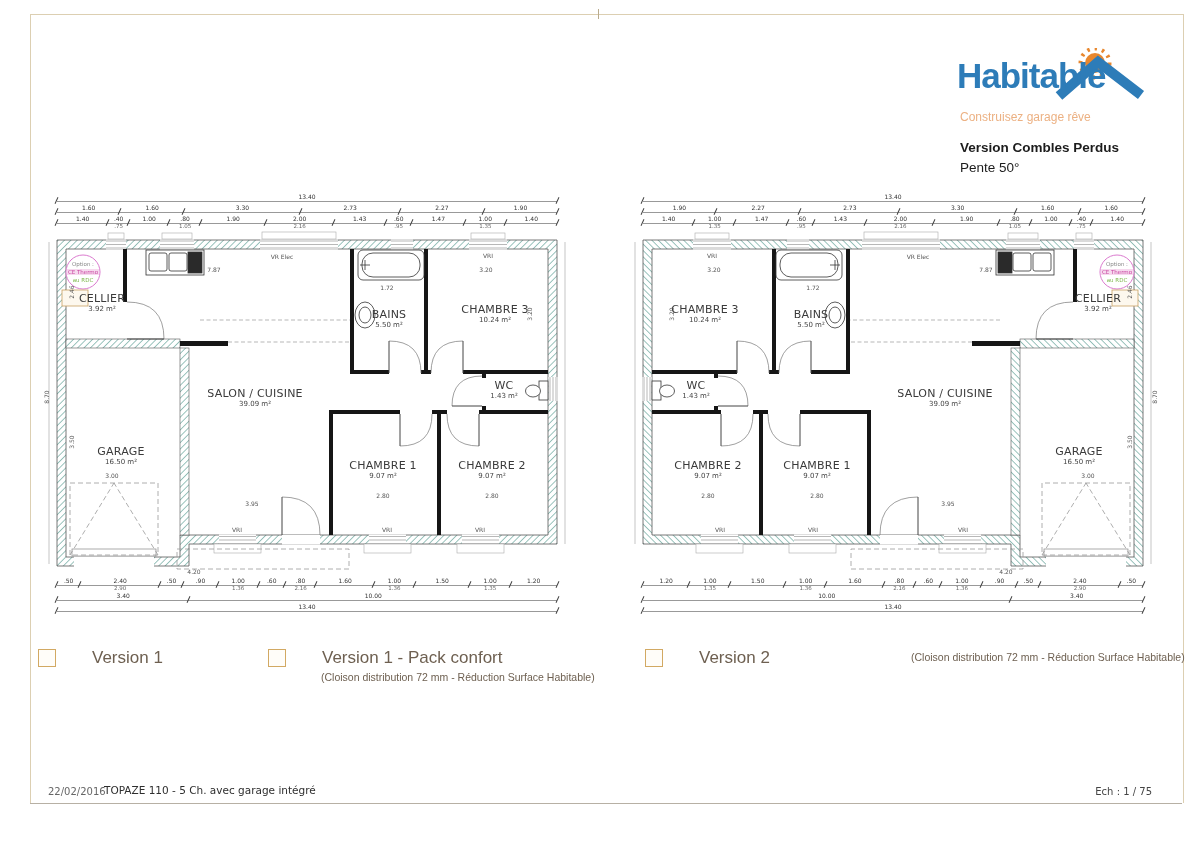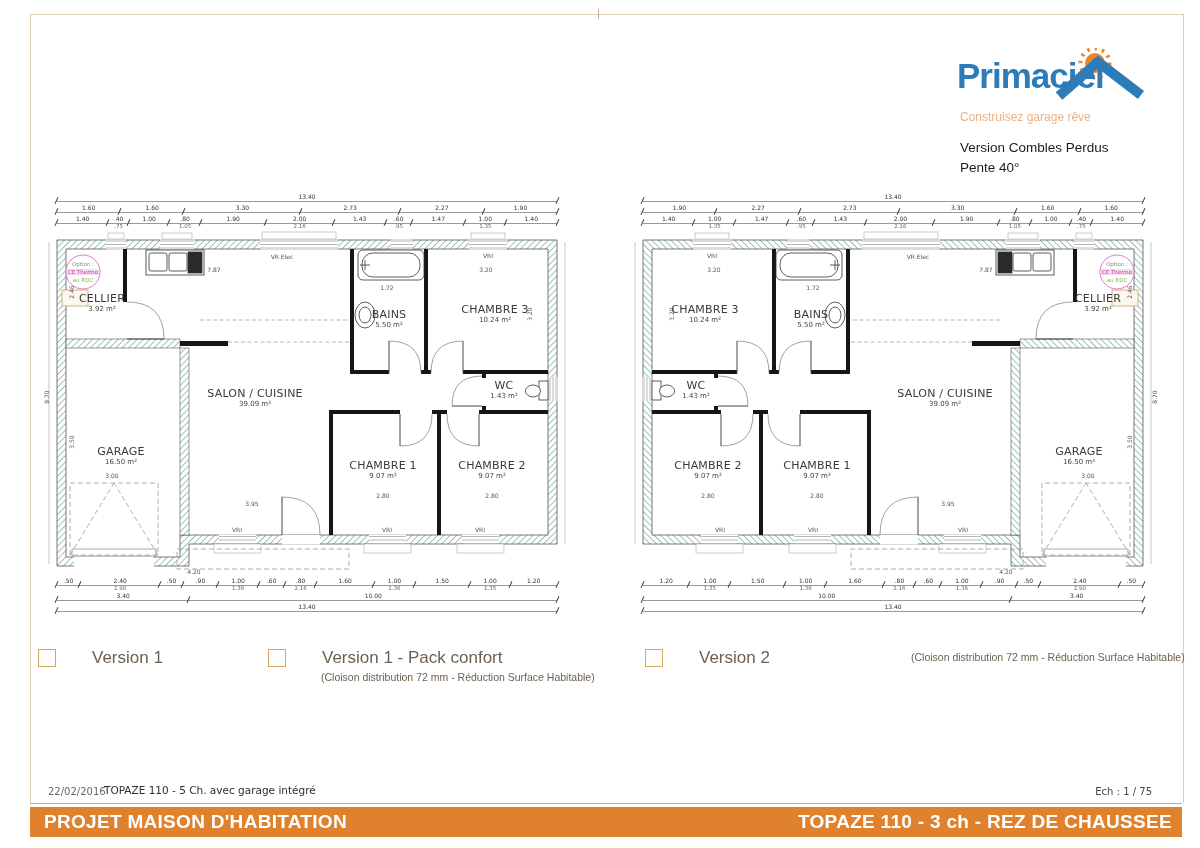--- a/index.html
+++ b/index.html
@@ -11,21 +11,21 @@
 
   
   .logo{position:absolute;left:955px;top:48px;width:220px;height:135px;}
   .logo .roof{position:absolute;left:98px;top:0;}
   .brand{position:absolute;left:2px;top:8px;font-size:35px;font-weight:bold;color:#2d7cb8;
          letter-spacing:-1px;font-family:"Liberation Sans",sans-serif;}
   .tagline{position:absolute;left:5px;top:62px;font-size:12px;color:#ecb183;
            font-family:"Liberation Sans",sans-serif;}
   .hline{position:absolute;left:5px;font-size:13.5px;color:#1c1c1c;font-weight:500;
          font-family:"Liberation Sans",sans-serif;}
-  .hline.l1{top:92px;} .hline.l2{top:112px;}
+  .hline.l1{top:92px;font-weight:bold;} .hline.l2{top:112px;}
 
   
   .plan{position:absolute;top:192px;width:530px;height:428px;}
   .plan.left{left:42px;} .plan.right{left:628px;}
   .plan svg{position:absolute;left:0;top:0;}
   .plbl{position:absolute;transform:translate(-50%,-50%);text-align:center;white-space:nowrap;
         color:#3a3a3a;z-index:3;}
   .plbl.rot{transform:translate(-50%,-50%) rotate(-90deg);}
   .plbl .l1{font-size:11px;letter-spacing:.2px;}
   .plbl .l2{font-size:7px;color:#444;}
@@ -69,24 +69,24 @@
 <div class="page">
   <div class="frame"></div>
   <div class="ctick"></div>
 
   <div class="logo">
     <svg class="roof" width="95" height="52" viewBox="0 0 95 52">
       <circle cx="42" cy="15" r="10" fill="#e8872e"></circle>
       <circle cx="42" cy="15" r="14.5" fill="none" stroke="#e8872e" stroke-width="4" stroke-dasharray="2.5 5"></circle>
       <path d="M6,48 L45,14 L88,47" fill="none" stroke="#2d7cb8" stroke-width="10" stroke-linejoin="miter"></path>
     </svg>
-    <div class="brand">Primaciel</div>
+    <div class="brand">Habitable</div>
     <div class="tagline">Construisez garage rêve</div>
     <div class="hline l1">Version Combles Perdus</div>
-    <div class="hline l2">Pente 40°</div>
+    <div class="hline l2">Pente 50°</div>
   </div>
 
   <div class="plan left" id="plan0">
     <svg width="530" height="428" viewBox="0 0 530 428">
       <defs>
         <pattern id="hatch" width="4.5" height="4.5" patternUnits="userSpaceOnUse" patternTransform="rotate(45)">
           <rect width="4.5" height="4.5" fill="#ffffff"></rect>
           <line x1="0" y1="0" x2="0" y2="4.5" stroke="#79b0a8" stroke-width="1.5"></line>
         </pattern>
       </defs>
@@ -438,17 +438,13 @@
     </div>
   </div>
   <div class="legend-item" style="left:858px">
     <div class="lg-note">(Cloison distribution 72 mm - Réduction Surface Habitable)</div>
   </div>
 
   <div class="f-date">22/02/2016</div>
   <div class="f-doc">TOPAZE 110 - 5 Ch. avec garage intégré</div>
   <div class="f-scale">Ech : 1 / 75</div>
   <div class="f-sep"></div>
-  <div class="f-bar">
-    <span class="bl">PROJET MAISON D'HABITATION</span>
-    <span class="br">TOPAZE 110 - 3 ch - REZ DE CHAUSSEE</span>
-  </div>
 </div>
 
 </body></html>

